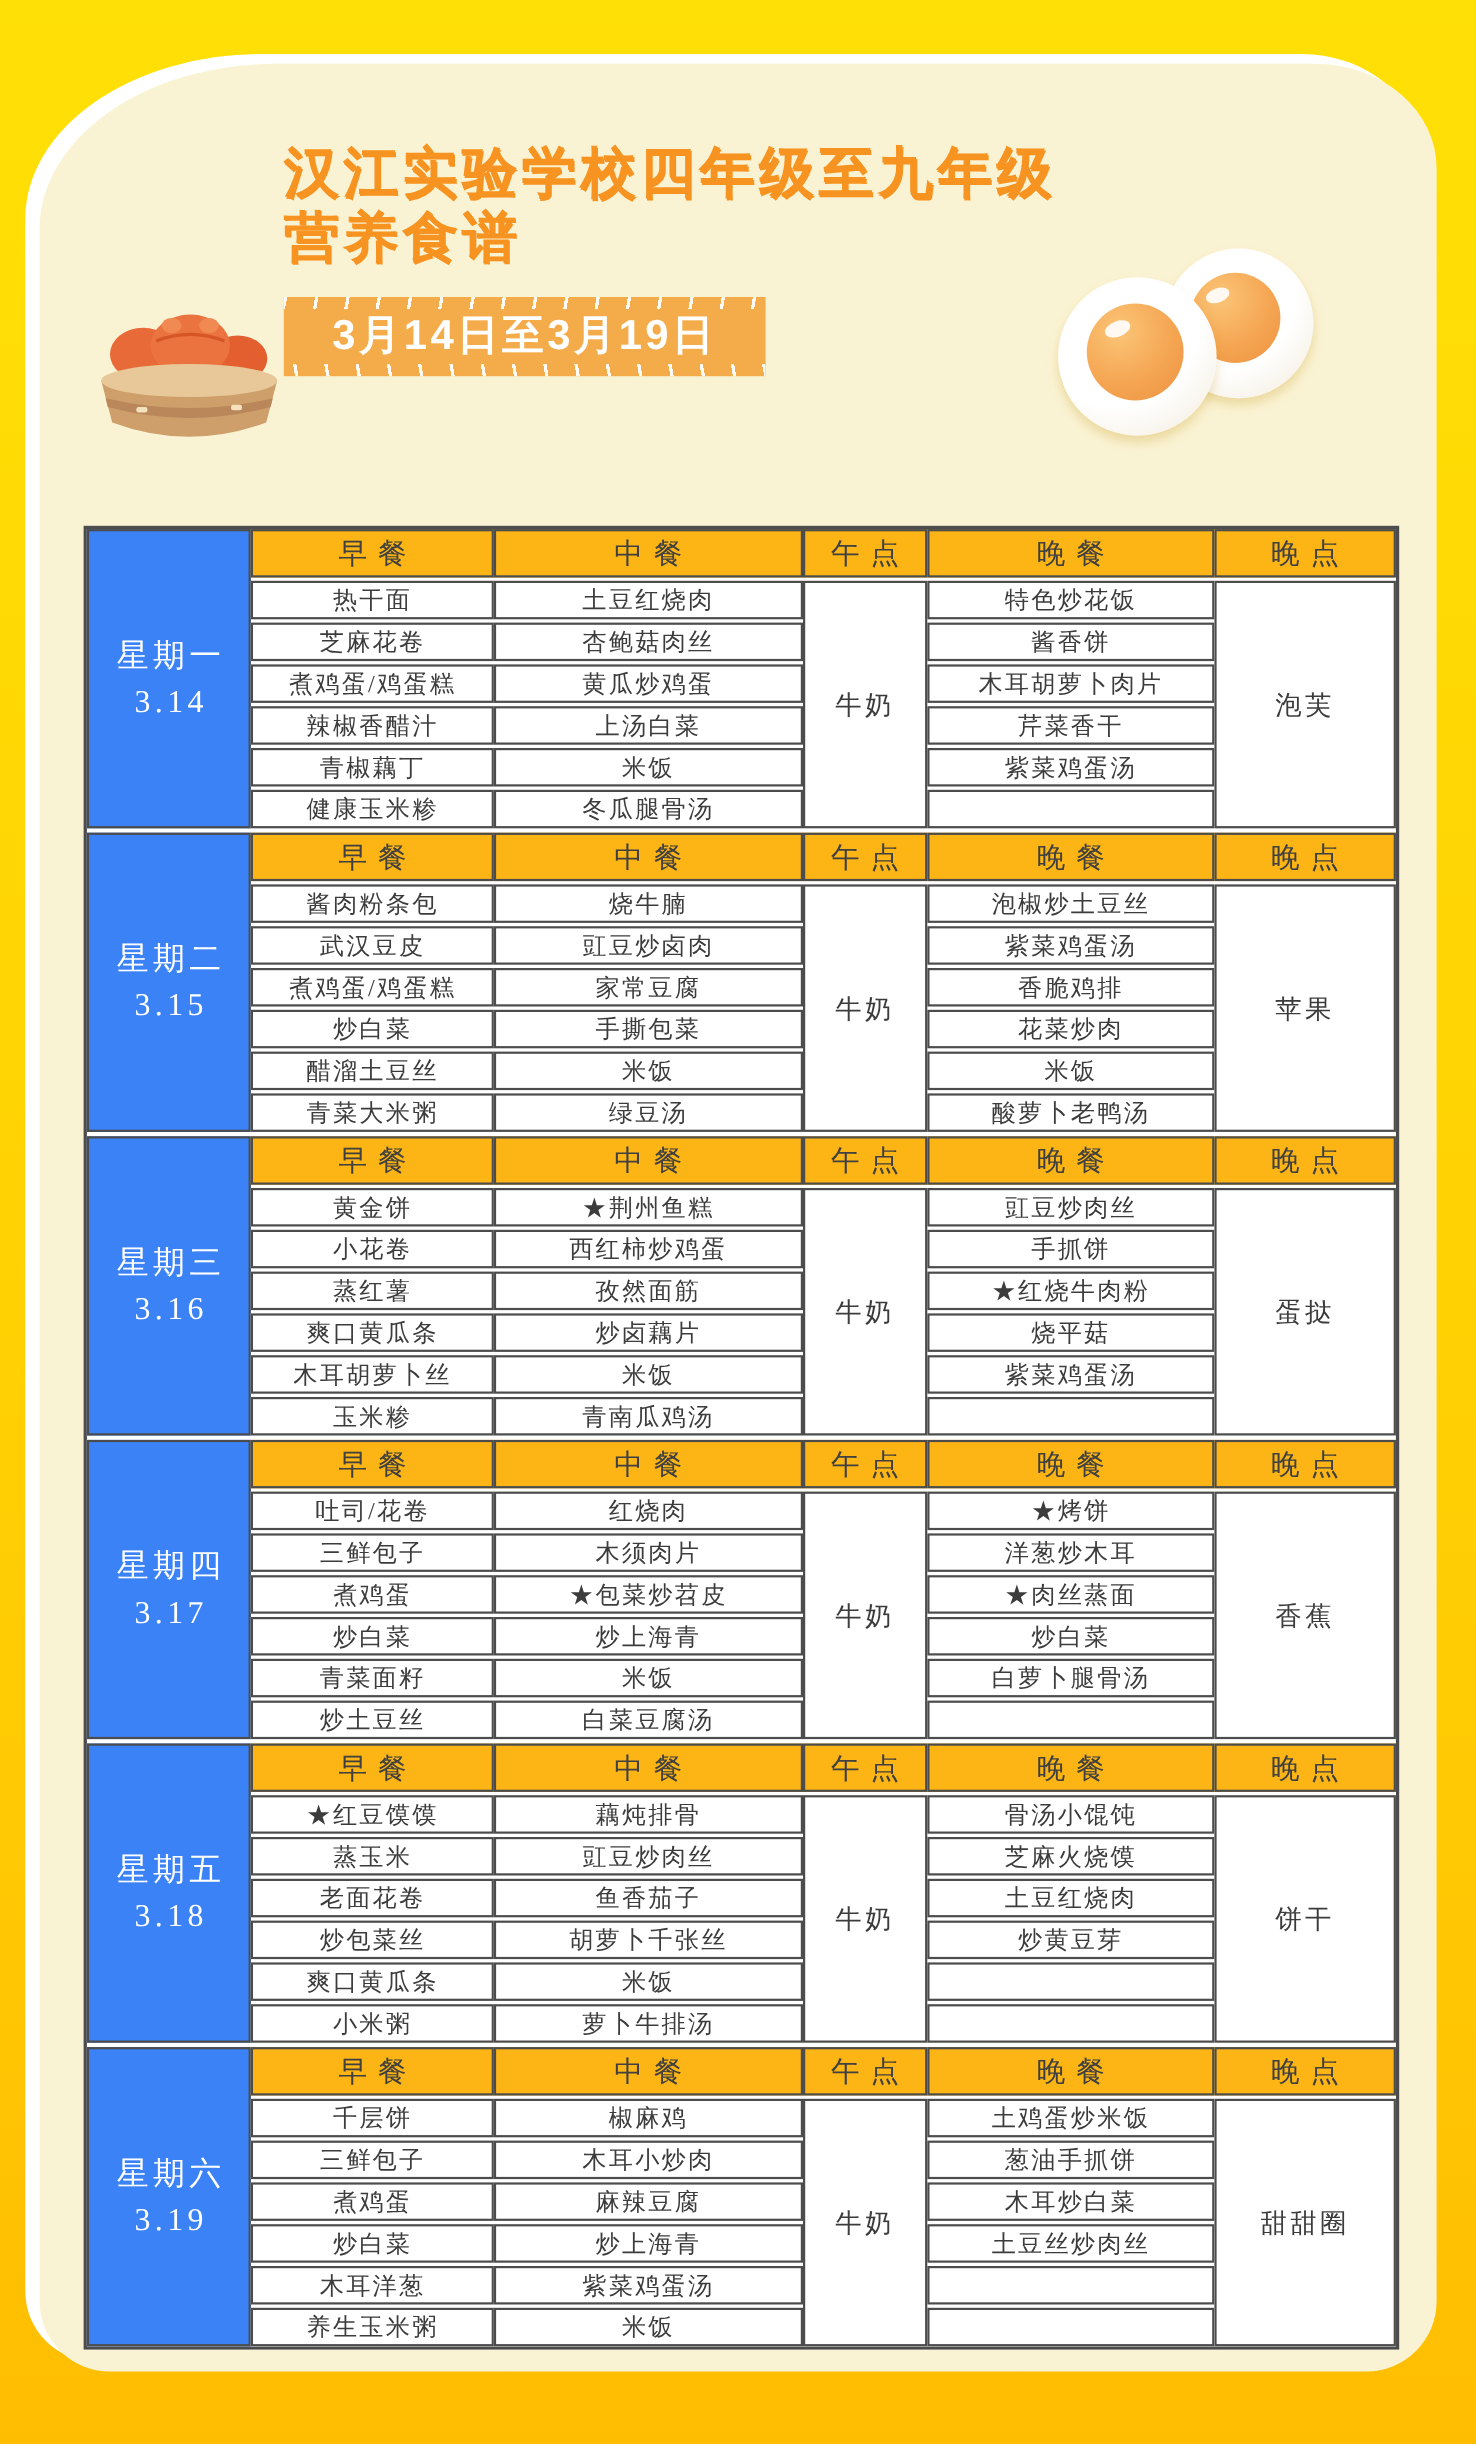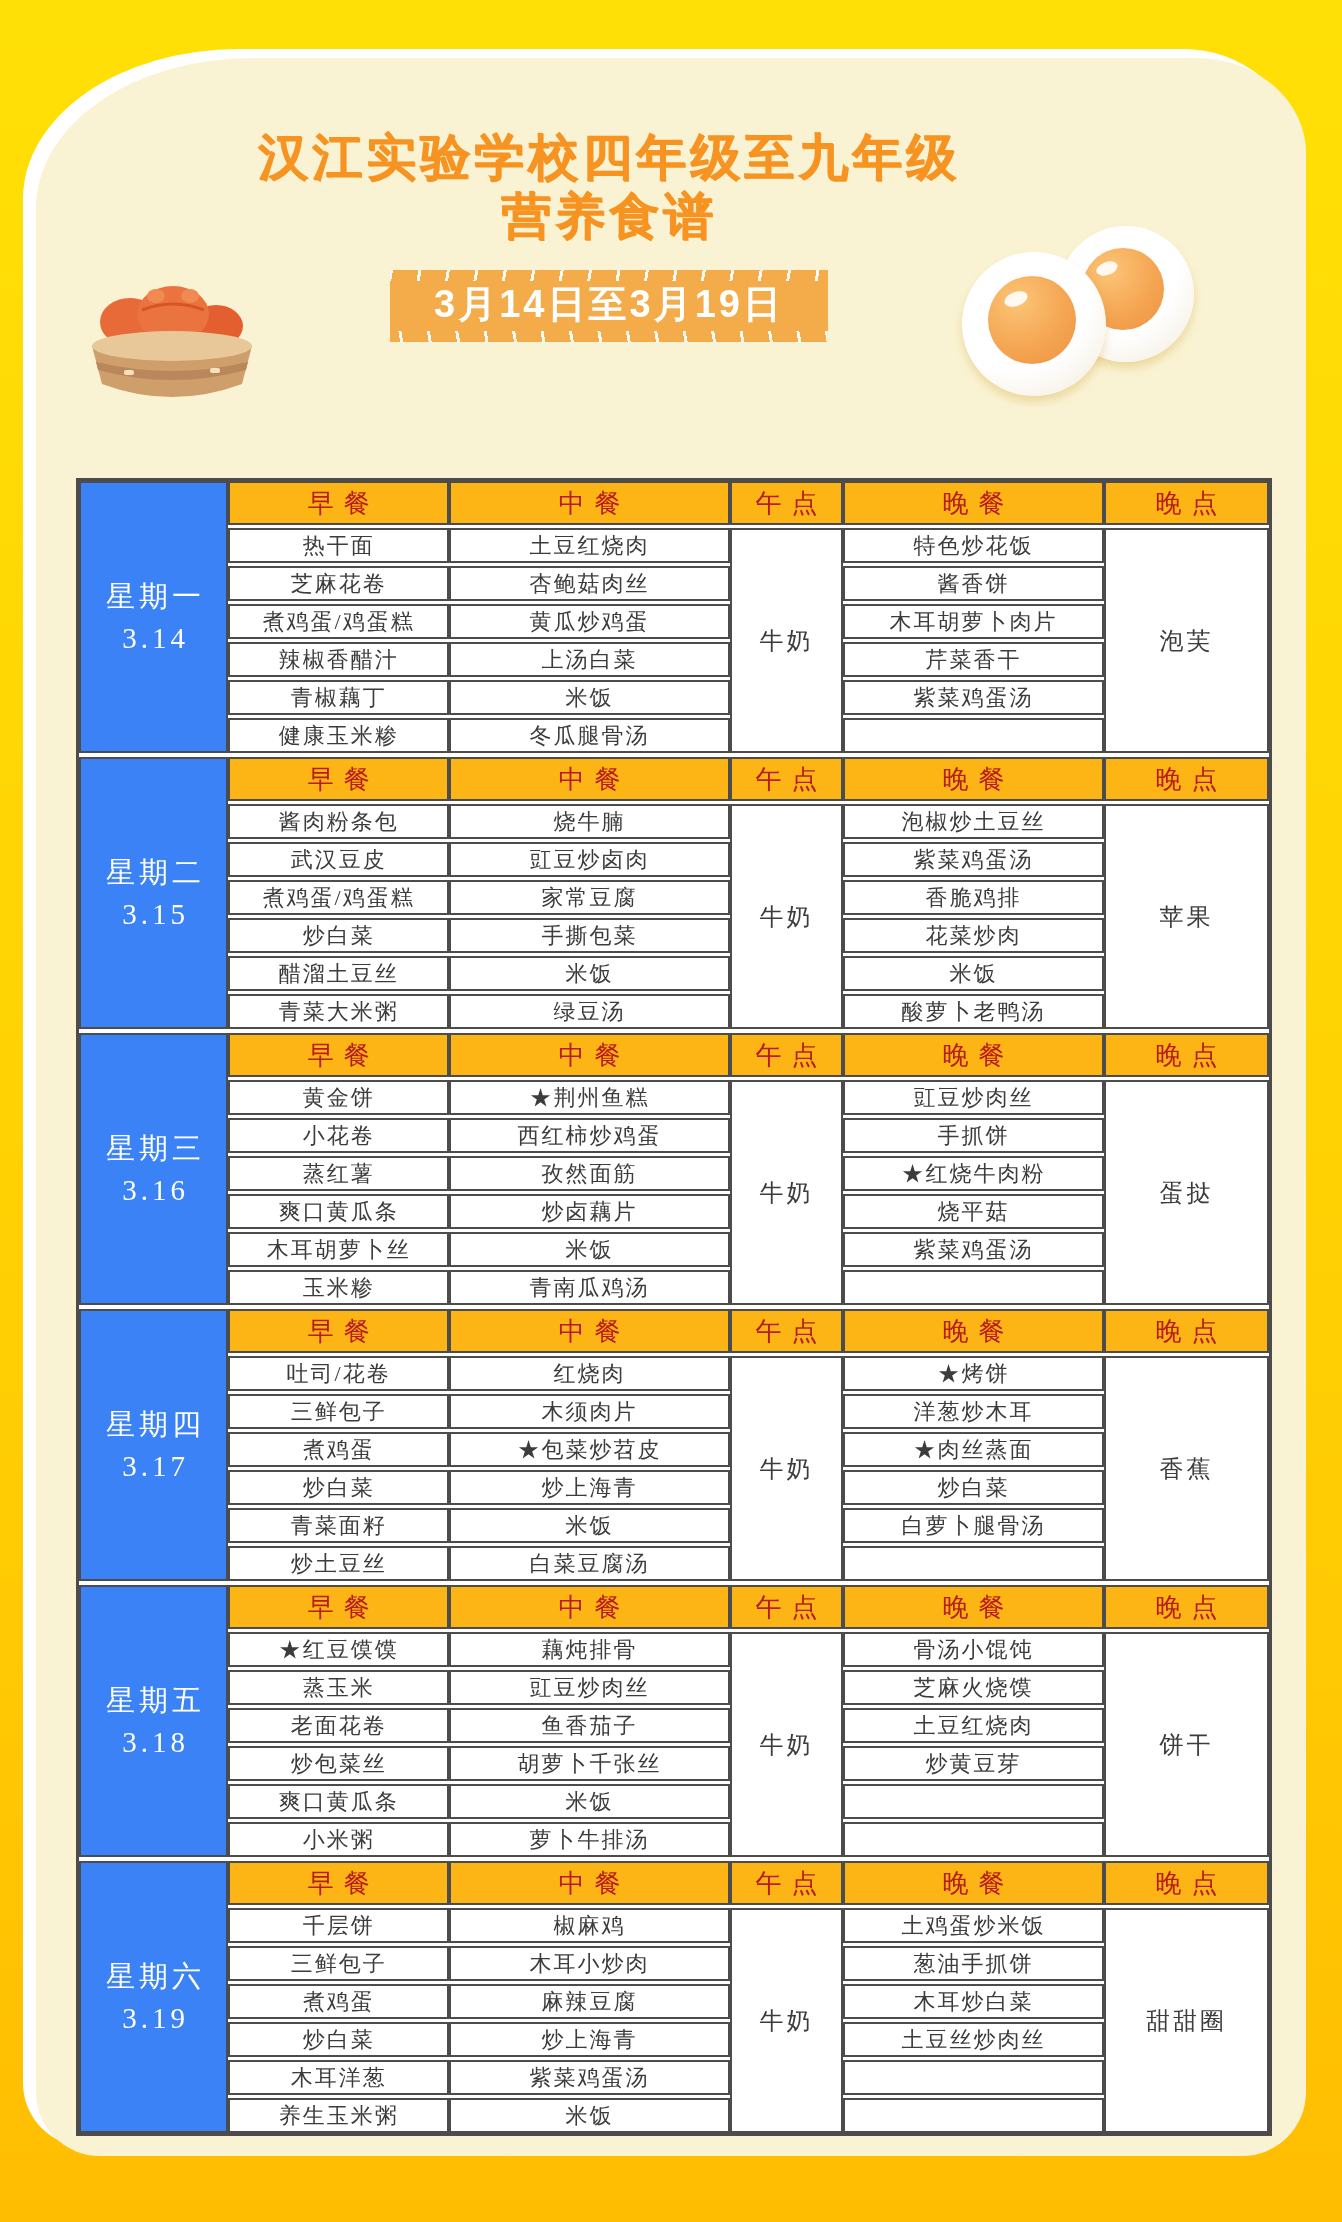--- a/index.html
+++ b/index.html
@@ -10,21 +10,21 @@
   }
   
   .card{
     position:absolute;left:36px;top:58px;width:1270px;height:2098px;
     background:#FAF3D3;
     border-radius:215px 110px 64px 64px / 150px 95px 64px 64px;
     box-shadow:-13px -9px 0 0 #ffffff;
   }
   
   .header-wrap{position:absolute;left:0;top:128px;width:100%;display:flex;flex-direction:column;align-items:center;}
-  .header-inner{display:flex;flex-direction:column;align-items:center;transform:translateX(-62px);}
+  .header-inner{display:flex;flex-direction:column;align-items:flex-start;transform:translateX(-62px);}
   .title-line{
     color:#F79321;font-weight:900;font-size:50px;letter-spacing:4px;line-height:1.18;
     text-align:center;text-shadow:1px 1px 0 #F79321;
   }
   .banner{
     margin-top:24px;position:relative;background:#F4AC4B;color:#ffffff;
     font-weight:bold;font-size:38px;letter-spacing:3px;padding:9px 44px 12px;
   }
   .banner::before,.banner::after{
     content:"";position:absolute;left:0;right:0;height:11px;
@@ -48,21 +48,21 @@
   .egg-front .shine{left:42px;top:40px;width:24px;height:14px;transform:rotate(-20deg);}
   
   .menu-table{
     position:absolute;left:76px;top:478px;width:1196px;box-sizing:border-box;
     background:#ffffff;border:3px solid #4C4C4C;
     display:flex;flex-direction:column;gap:4px;
   }
   .block{display:grid;grid-template-columns:150fr 222fr 282fr 114fr 262fr 166fr;
     grid-template-rows:44px repeat(6,35px);row-gap:3px;background:#ffffff;}
   .cell{display:flex;align-items:center;justify-content:center;box-sizing:border-box;border:2px solid #4C4C4C;}
-  .head{background:#FCB514;color:#b91c1c;font-size:26px;letter-spacing:10px;text-indent:10px;
+  .head{background:#FCB514;color:#404040;font-size:26px;letter-spacing:10px;text-indent:10px;
     grid-row:1;font-family:"Liberation Serif", serif;}
   .day{background:#3b82f6;color:#ffffff;grid-column:1;grid-row:1/8;flex-direction:column;
     font-size:29px;letter-spacing:4px;text-indent:4px;line-height:1.45;font-family:"Liberation Serif", serif;}
   .food{background:#ffffff;color:#3C3C3C;font-size:22px;letter-spacing:2px;white-space:nowrap;
     font-family:"Liberation Serif", serif;}
   .milk{grid-column:4;grid-row:2/8;font-size:24px;letter-spacing:3px;}
   .evening{grid-column:6;grid-row:2/8;font-size:24px;letter-spacing:3px;}
   .c2{grid-column:2}.c3{grid-column:3}.c4{grid-column:4}.c5{grid-column:5}.c6{grid-column:6}
   .r1{grid-row:2}.r2{grid-row:3}.r3{grid-row:4}.r4{grid-row:5}.r5{grid-row:6}.r6{grid-row:7}
 </style>

